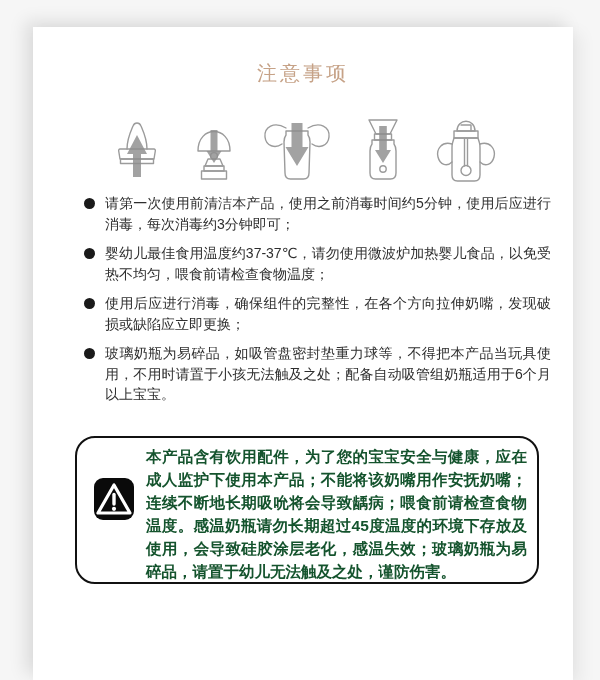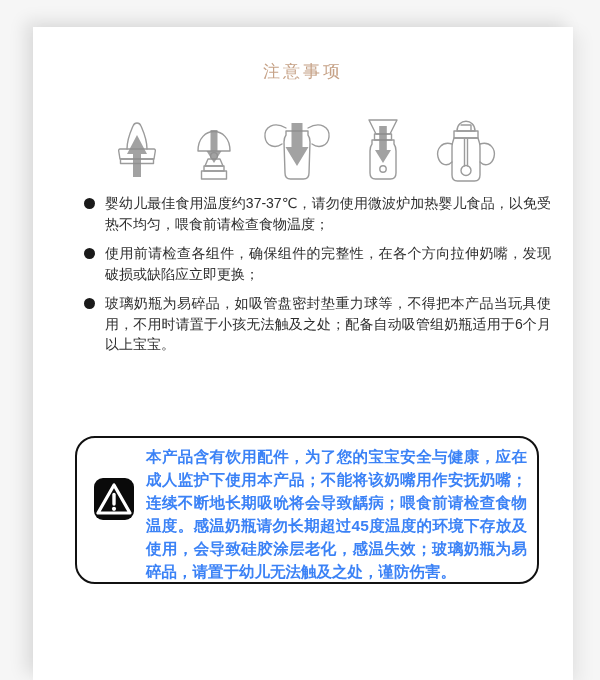--- a/index.html
+++ b/index.html
@@ -8,21 +8,21 @@
     background:#f6f6f6;
     font-family:"Liberation Sans","DejaVu Sans",sans-serif;
   }
   .card{
     position:absolute;left:33px;top:27px;width:540px;height:653px;
     background:#ffffff;
     box-shadow:-8px -6px 16px rgba(0,0,0,0.10), 8px 6px 16px rgba(0,0,0,0.06);
   }
   .page-title{
     position:absolute;top:33px;left:0;width:100%;
-    text-align:center;font-size:17px;letter-spacing:3px;
+    text-align:center;font-size:20px;letter-spacing:3px;
     color:#c6a287;font-weight:400;
   }
   .icons-row{
     position:absolute;top:84px;left:0;width:100%;height:74px;
     display:flex;justify-content:center;align-items:flex-end;gap:24px;
   }
   .icons-row svg{display:block;}
   .line{stroke:#9b9b9b;stroke-width:1.4;fill:none;stroke-linejoin:round;stroke-linecap:round;}
   .arrow{fill:#8d8d8d;opacity:0.82;}
   .bullets{
@@ -44,21 +44,21 @@
     position:absolute;top:409px;left:42px;width:460px;height:144px;
     border:2.5px solid #111111;border-radius:20px;
     display:flex;align-items:flex-start;
     background:#ffffff;
   }
   .warning-icon-wrap{
     flex:0 0 40px;margin:40px 12px 0 17px;
   }
   .warning-text{
     flex:1;margin:7px 10px 0 0;
-    font-size:15.5px;line-height:23px;font-weight:bold;color:#3b82f6;
+    font-size:15.5px;line-height:23px;font-weight:bold;color:#14532d;
     text-align:justify;
   }
 </style>
 </head>
 <body>
 
 <div class="card">
 
   <div class="page-title">注意事项</div>
 
@@ -113,25 +113,29 @@
         <path class="line" d="M46 33 C56 30 62 38 60 46 C58 54 51 56 46 51"></path>
         <path class="line" d="M30.5 28 L30.5 55 M33.5 28 L33.5 55"></path>
         <circle class="line" cx="32" cy="59.5" r="5"></circle>
       </svg>
     </span>
   </div>
 
   <ul class="bullets">
     <li class="bullet-item">
       <span class="bullet-dot"></span>
+      <span class="bullet-text">请第一次使用前清洁本产品，使用之前消毒时间约5分钟，使用后应进行消毒，每次消毒约3分钟即可；</span>
+    </li>
+    <li class="bullet-item">
+      <span class="bullet-dot"></span>
       <span class="bullet-text">婴幼儿最佳食用温度约37-37℃，请勿使用微波炉加热婴儿食品，以免受热不均匀，喂食前请检查食物温度；</span>
     </li>
     <li class="bullet-item">
       <span class="bullet-dot"></span>
-      <span class="bullet-text">使用前请检查各组件，确保组件的完整性，在各个方向拉伸奶嘴，发现破损或缺陷应立即更换；</span>
+      <span class="bullet-text">使用后应进行消毒，确保组件的完整性，在各个方向拉伸奶嘴，发现破损或缺陷应立即更换；</span>
     </li>
     <li class="bullet-item">
       <span class="bullet-dot"></span>
       <span class="bullet-text">玻璃奶瓶为易碎品，如吸管盘密封垫重力球等，不得把本产品当玩具使用，不用时请置于小孩无法触及之处；配备自动吸管组奶瓶适用于6个月以上宝宝。</span>
     </li>
   </ul>
 
   <div class="warning-box">
     <span class="warning-icon-wrap">
       <svg width="40" height="42" viewBox="0 0 40 42">

